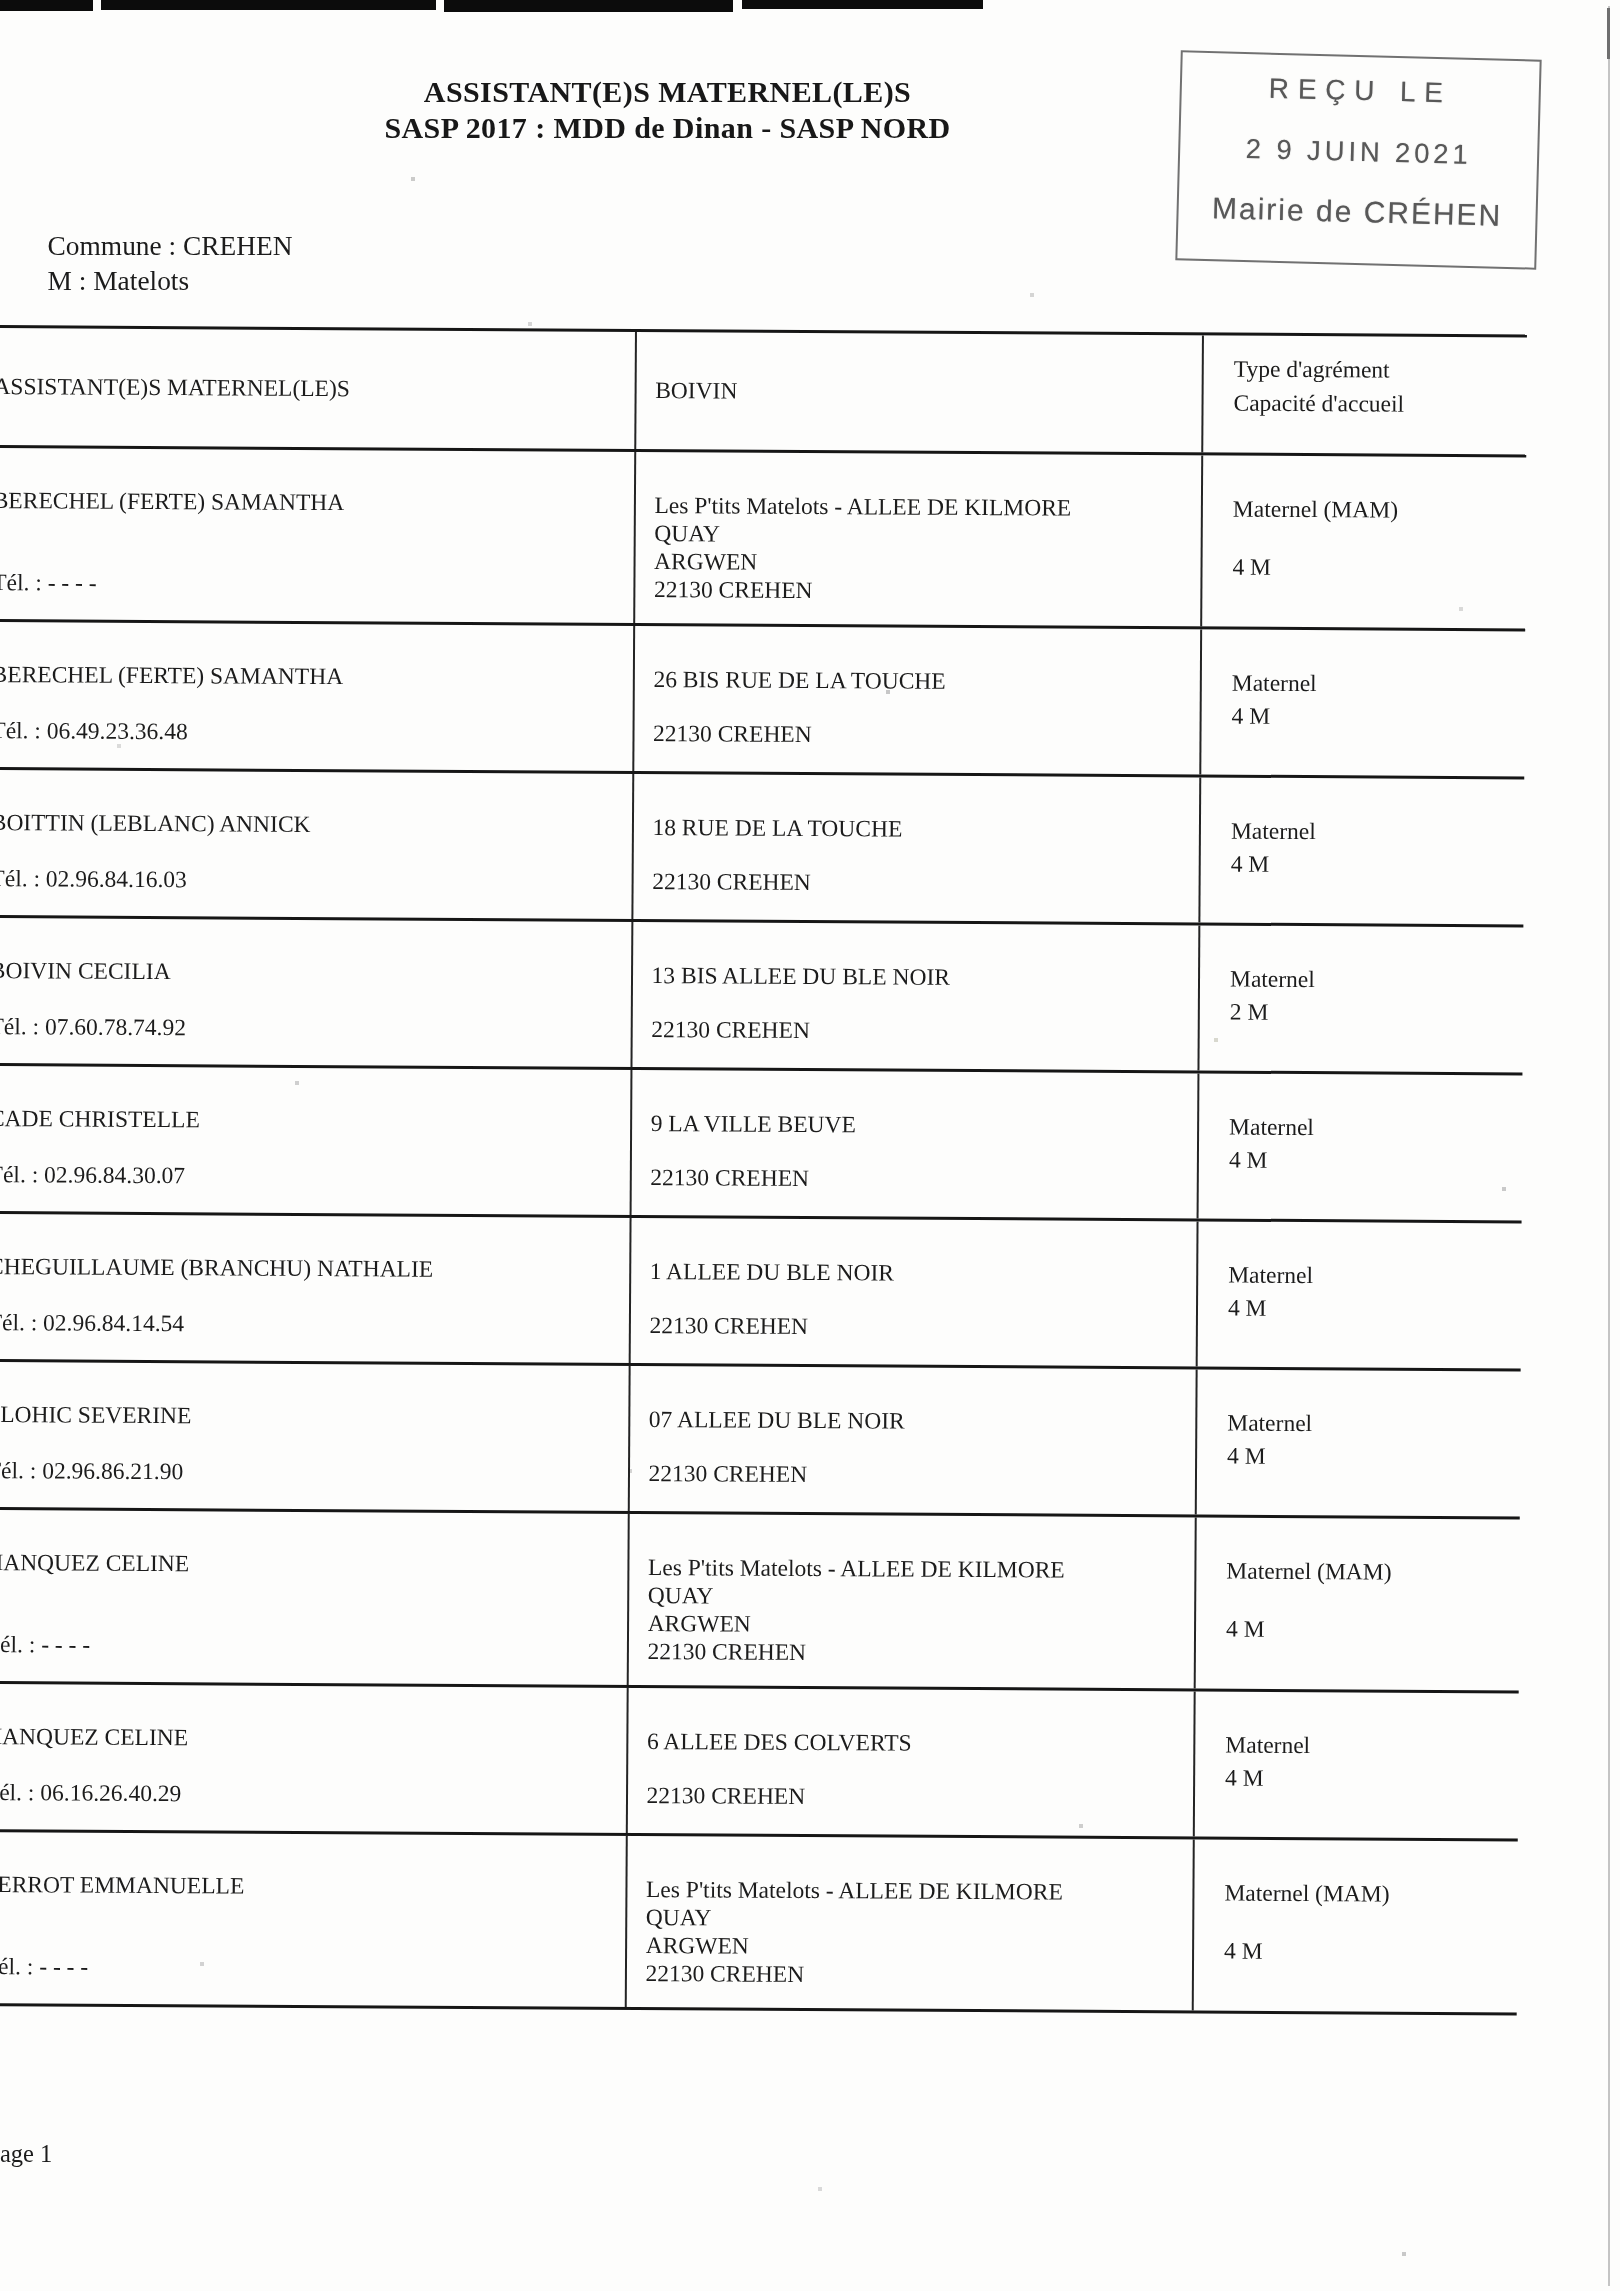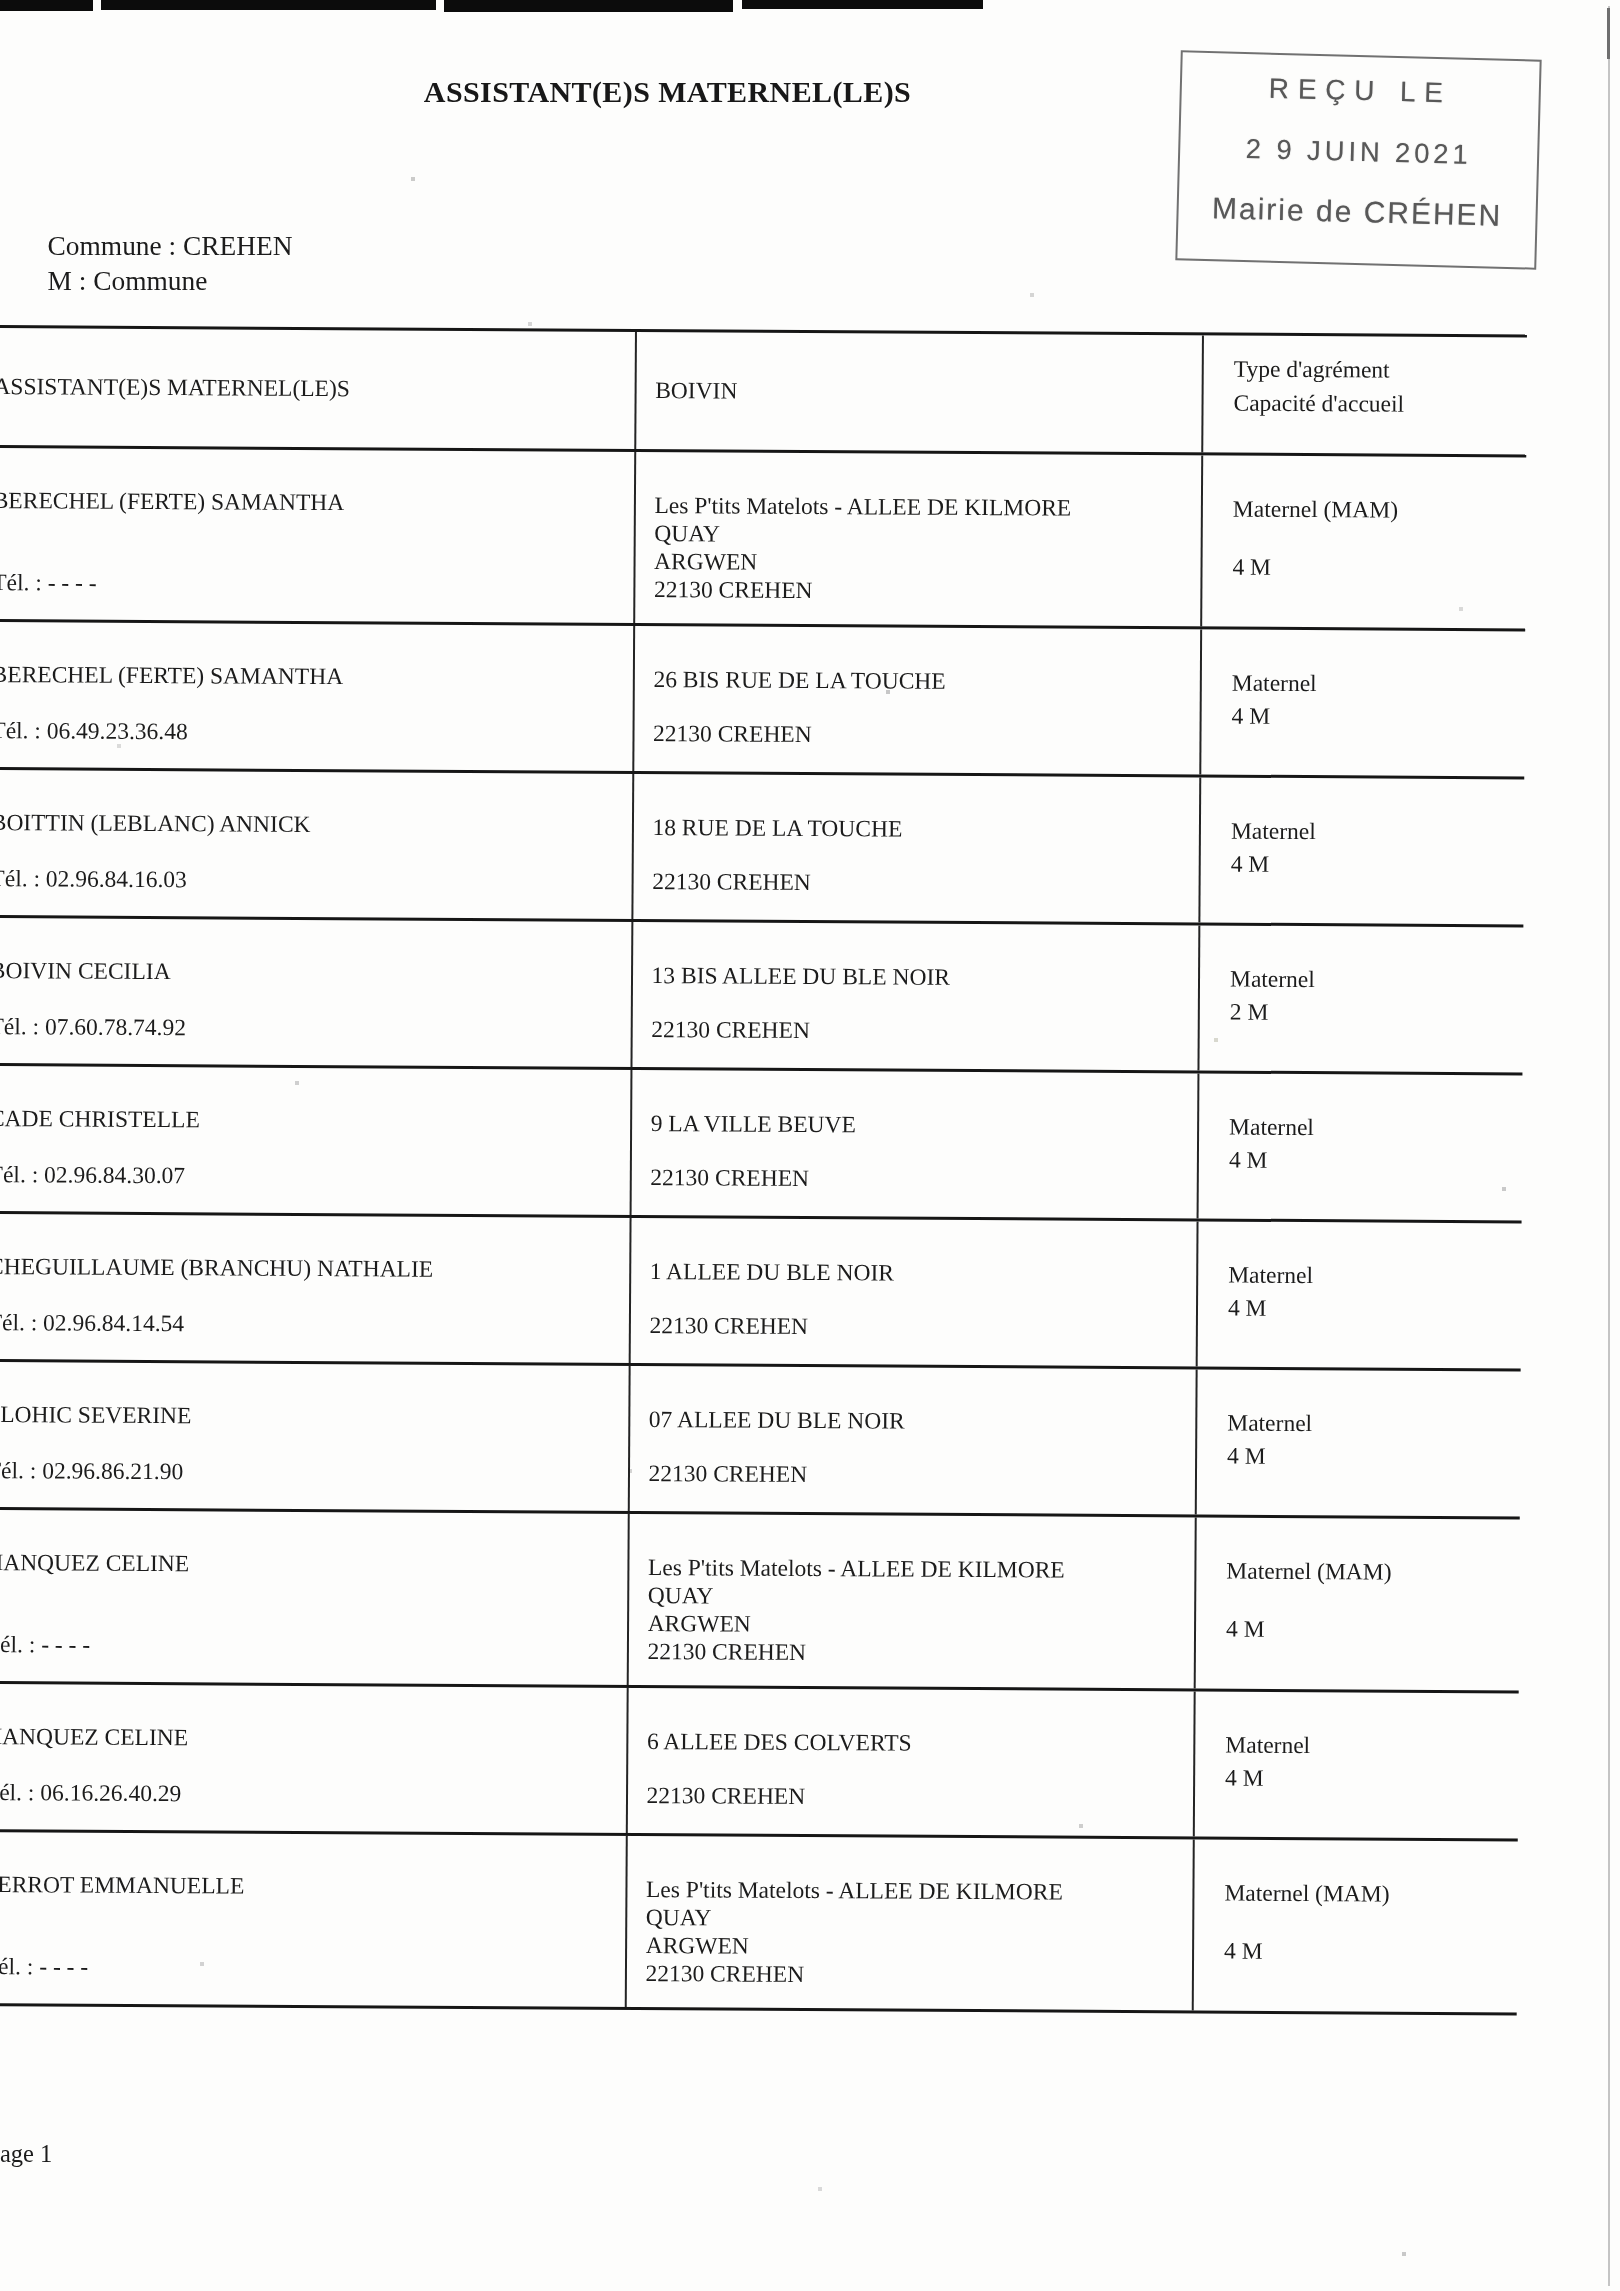--- a/index.html
+++ b/index.html
@@ -66,25 +66,26 @@
   <div class="band" style="left:0;top:0;width:93px;height:10.8px;"></div>
   <div class="band" style="left:101px;top:0;width:335px;height:9.8px;"></div>
   <div class="band" style="left:444px;top:0;width:289px;height:11.8px;"></div>
   <div class="band" style="left:742px;top:0;width:241px;height:8.8px;"></div>
   <div class="edge-line"></div>
   <div class="edge-line-dark"></div>
   <div class="specks"></div>
 
   <div class="title">
     <div>ASSISTANT(E)S MATERNEL(LE)S</div>
+    <div>SASP 2017 : MDD de Dinan - SASP NORD</div>
   </div>
 
   <div class="commune-block">
     <div>Commune : CREHEN</div>
-    <div>M : Commune</div>
+    <div>M : Matelots</div>
   </div>
 
   <div class="stamp" style="color: rgb(88, 88, 88);">
     <div class="stamp-l1">REÇU LE</div>
     <div class="stamp-l2">2 9  JUIN  2021</div>
     <div class="stamp-l3">Mairie de CRÉHEN</div>
   </div>
 
   <div class="doc-table">
     <div class="row row--header">

